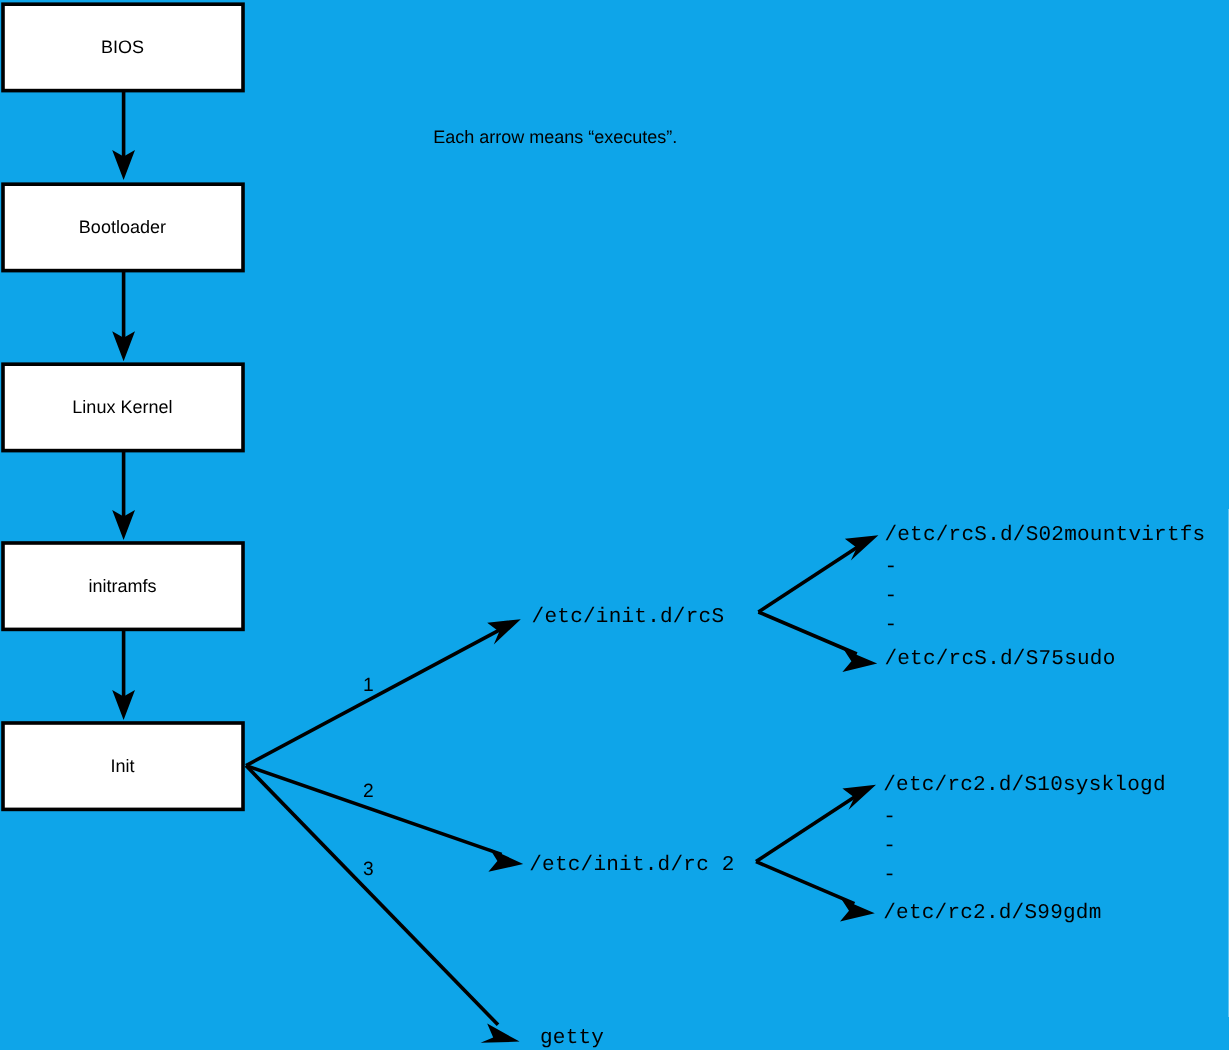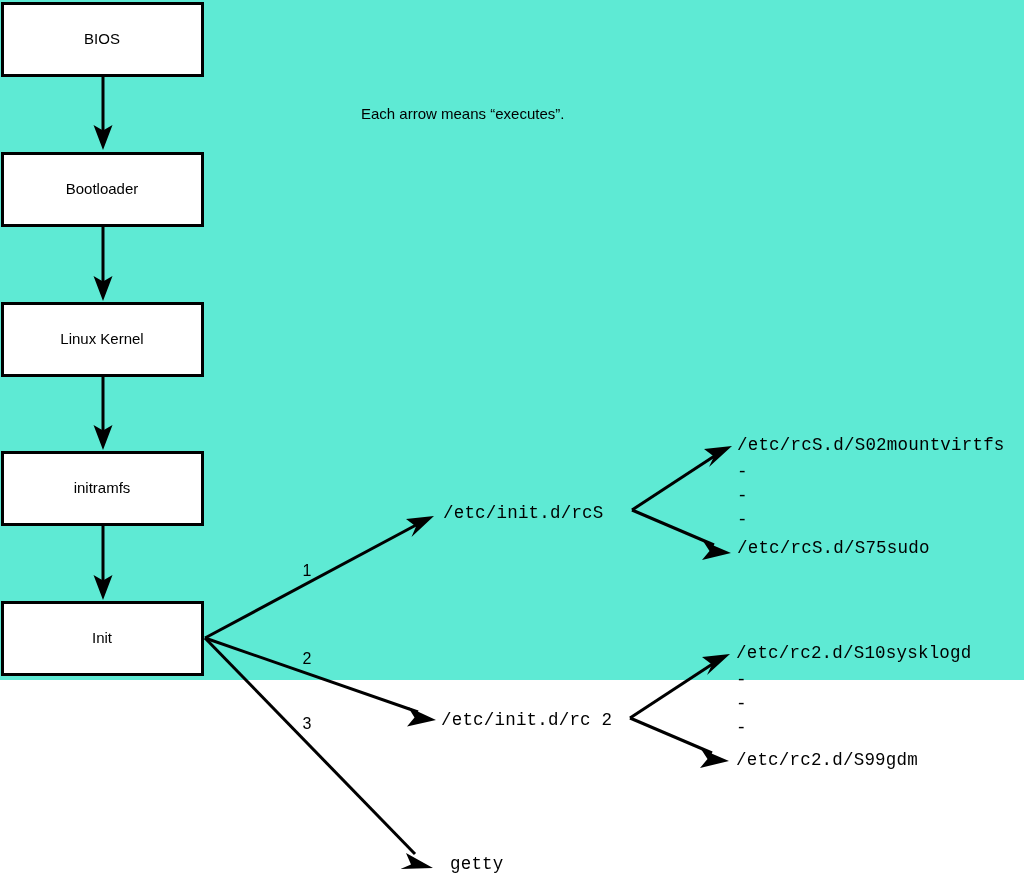--- a/index.html
+++ b/index.html
@@ -9,22 +9,22 @@
   }
   body {
     width: 1024px;
     height: 875px;
     font-family: "Liberation Sans", sans-serif;
     overflow: hidden;
   }
   #diagram-root {
     position: relative;
     width: 1024px;
-    height: 680px;
-    background: #5eead4;
+    height: 875px;
+    background: #0ea5e9;
     text-decoration: underline;
   }
   svg.diagram {
     display: block;
     width: 1024px;
     height: 875px;
   }
   .node-box {
     fill: #ffffff;
     stroke: #000000;

